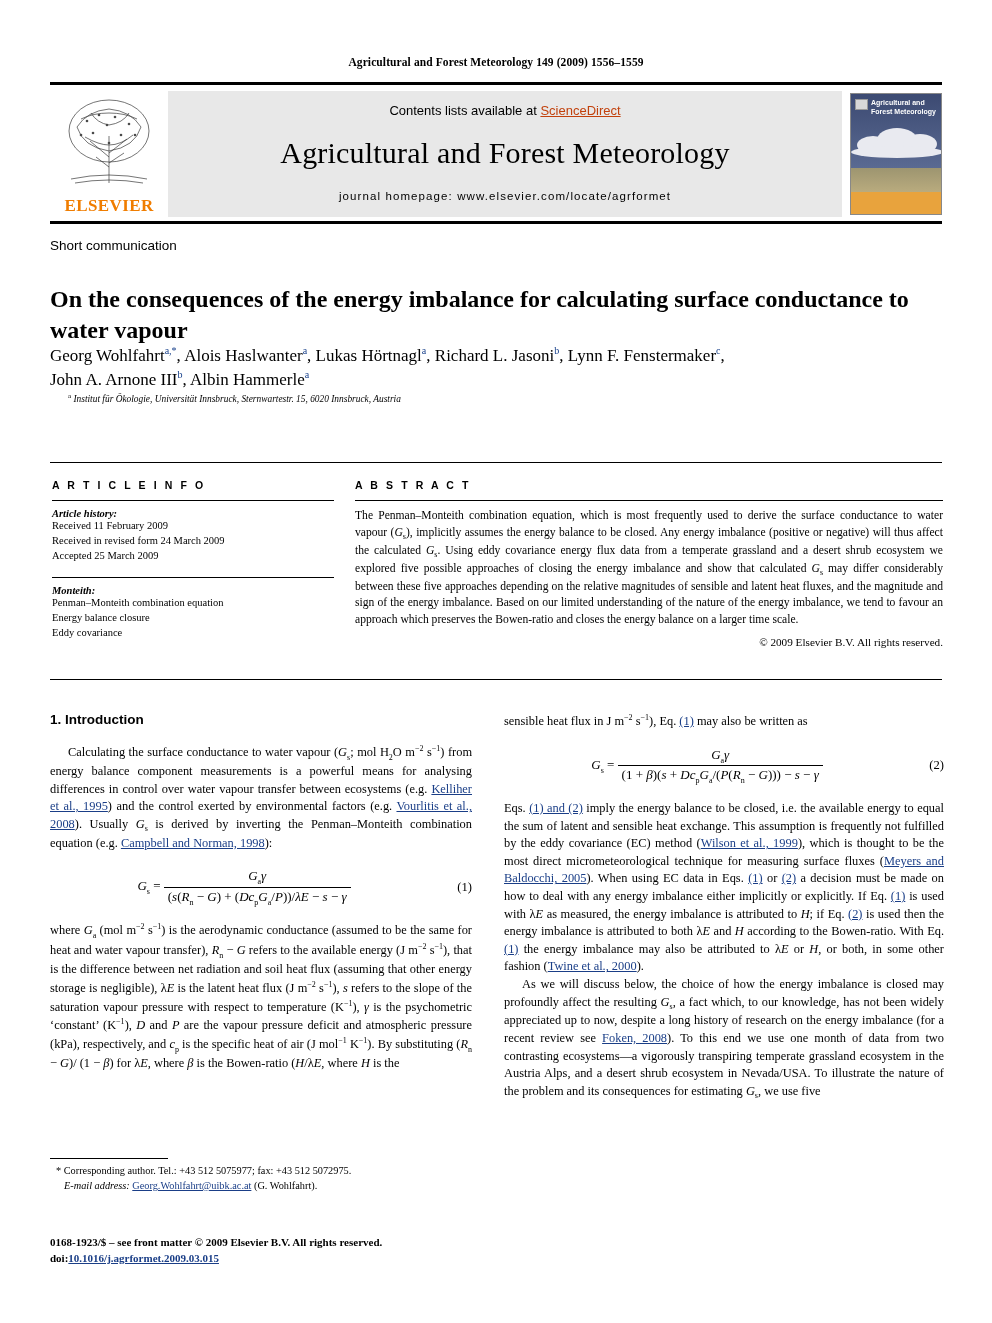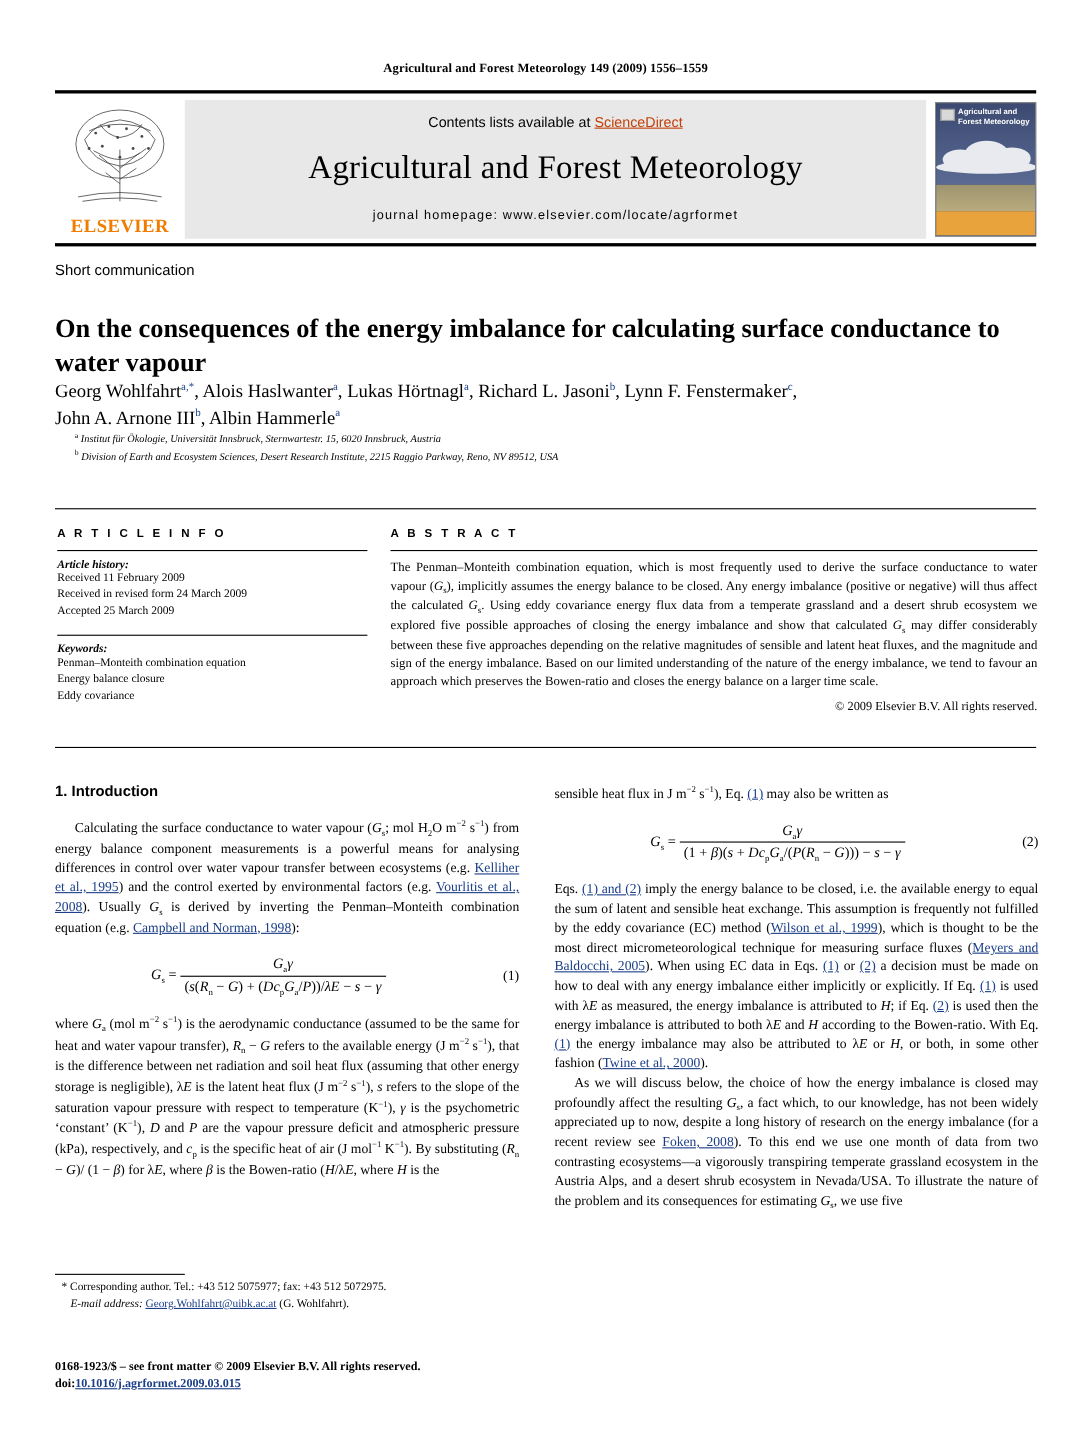--- a/index.html
+++ b/index.html
@@ -319,34 +319,33 @@
 
   <h1 class="paper-title">On the consequences of the energy imbalance for calculating surface conductance to water vapour</h1>
 
   <div class="authors">
     Georg Wohlfahrt<sup>a,*</sup>, Alois Haslwanter<sup>a</sup>, Lukas Hörtnagl<sup>a</sup>, Richard L. Jasoni<sup>b</sup>, Lynn F. Fenstermaker<sup>c</sup>,<br>
     John A. Arnone III<sup>b</sup>, Albin Hammerle<sup>a</sup>
   </div>
 
   <div class="affiliations">
     <div><sup>a</sup> <span>Institut für Ökologie, Universität Innsbruck, Sternwartestr. 15, 6020 Innsbruck, Austria</span></div>
-    <div><sup>b</sup> <span>Division of Earth and Ecosystem Sciences, Desert Research Institute, 2215 Raggio Parkway, Reno, NV 89512, USA</span></div>
   </div>
 
   <div class="panel-rule-top"></div>
 
   <div class="info-col">
     <div class="section-caps">A R T I C L E  I N F O</div>
     <div class="hair-rule"></div>
     <div class="info-sub">Article history:</div>
     <div class="info-line">Received 11 February 2009</div>
     <div class="info-line">Received in revised form 24 March 2009</div>
     <div class="info-line">Accepted 25 March 2009</div>
     <div class="hair-rule" style="margin-top:13px;"></div>
-    <div class="info-sub">Keywords:</div>
+    <div class="info-sub">Monteith:</div>
     <div class="info-line">Penman–Monteith combination equation</div>
     <div class="info-line">Energy balance closure</div>
     <div class="info-line">Eddy covariance</div>
   </div>
 
   <div class="abstract-col">
     <div class="section-caps">A B S T R A C T</div>
     <div class="hair-rule"></div>
     <div class="abstract-body">
       The Penman–Monteith combination equation, which is most frequently used to derive the surface

